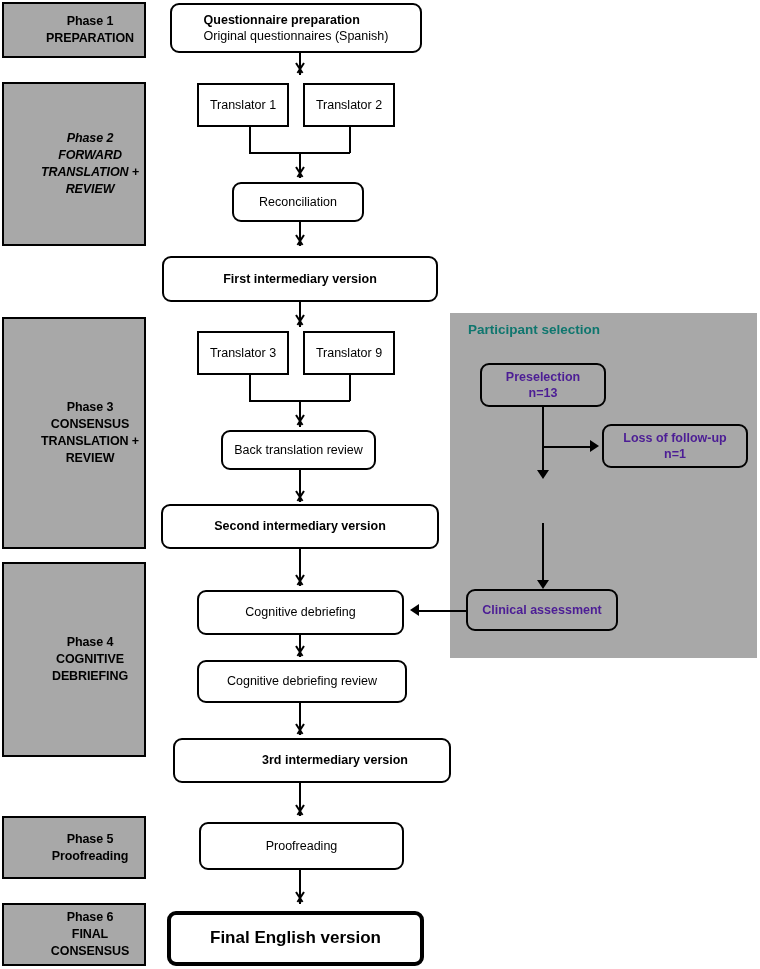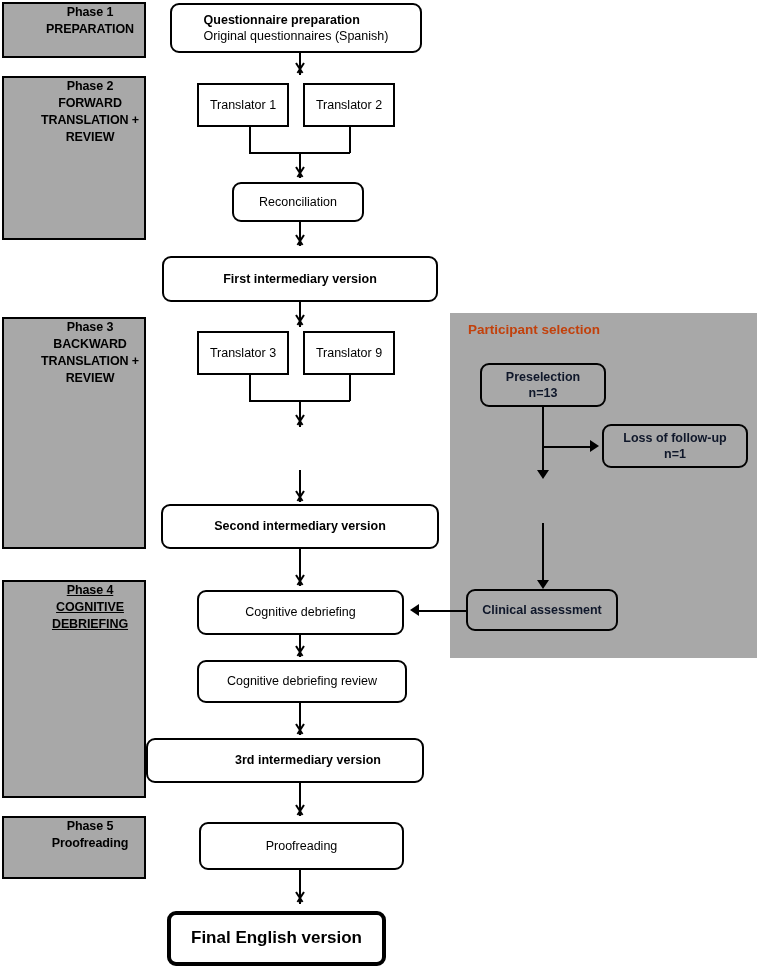--- a/index.html
+++ b/index.html
@@ -15,20 +15,21 @@
     font-family: "Liberation Sans", sans-serif;
     overflow: hidden;
   }
 
   
   .phase-block {
     position: absolute;
     background: #a8a8a8;
     border: 2px solid #000000;
     display: flex;
+    align-items: center;
     justify-content: center;
     text-align: center;
     box-sizing: border-box;
     padding-left: 32px;
   }
   .phase-text {
     font-size: 12.5px;
     font-weight: bold;
     color: #000000;
     line-height: 1.35;
@@ -62,37 +63,37 @@
   
   .panel {
     position: absolute;
     background: #a8a8a8;
     box-sizing: border-box;
   }
   .panel-title {
     position: absolute;
     font-size: 13.5px;
     font-weight: bold;
-    color: #c2410c;
+    color: #0f766e;
   }
   .panel-box {
     position: absolute;
     background: #a8a8a8;
     border: 2.5px solid #000000;
     border-radius: 9px;
     display: flex;
     align-items: center;
     justify-content: center;
     text-align: center;
     box-sizing: border-box;
   }
   .panel-box .lbl {
     font-size: 12.5px;
     font-weight: bold;
-    color: #0f172a;
+    color: #4c1d95;
     line-height: 1.3;
     padding: 0 4px;
   }
 
   
   .vline {
     position: absolute;
     width: 0;
     border-left: 2px solid #000000;
   }
@@ -147,53 +148,59 @@
 
 <div id="canvas">
 
   <div class="phase-block" style="left:2px; top:2px; width:144px; height:56px;">
     <div class="phase-text">
       <span>Phase 1</span><br>
       <span>PREPARATION</span>
     </div>
   </div>
 
-  <div class="phase-block" style="left:2px; top:76px; width:144px; height:164px;">
+  <div class="phase-block" style="left:2px; top:82px; width:144px; height:164px;font-style:italic;">
     <div class="phase-text">
       <span>Phase 2</span><br>
       <span>FORWARD</span><br>
       <span>TRANSLATION +</span><br>
       <span>REVIEW</span>
     </div>
   </div>
 
   <div class="phase-block" style="left:2px; top:317px; width:144px; height:232px;">
     <div class="phase-text">
       <span>Phase 3</span><br>
-      <span>BACKWARD</span><br>
+      <span>CONSENSUS</span><br>
       <span>TRANSLATION +</span><br>
       <span>REVIEW</span>
     </div>
   </div>
 
-  <div class="phase-block" style="left:2px; top:580px; width:144px; height:218px;text-decoration:underline;">
+  <div class="phase-block" style="left:2px; top:562px; width:144px; height:195px;">
     <div class="phase-text">
       <span>Phase 4</span><br>
       <span>COGNITIVE</span><br>
       <span>DEBRIEFING</span>
     </div>
   </div>
 
   <div class="phase-block" style="left:2px; top:816px; width:144px; height:63px;">
     <div class="phase-text">
       <span>Phase 5</span><br>
       <span>Proofreading</span>
     </div>
   </div>
 
+  <div class="phase-block" style="left:2px; top:903px; width:144px; height:63px;">
+    <div class="phase-text">
+      <span>Phase 6</span><br>
+      <span>FINAL CONSENSUS</span>
+    </div>
+  </div>
 
   <div class="panel" style="left:450px; top:313px; width:307px; height:345px;"></div>
 
   <div class="panel-title" style="left:468px; top:322px;">Participant selection</div>
 
   <div class="panel-box" style="left:480px; top:363px; width:126px; height:44px;">
     <div class="lbl">
       <span>Preselection</span><br>
       <span>n=13</span>
     </div>
@@ -266,20 +273,23 @@
   <div class="flow-box sharp" style="left:303px; top:331px; width:92px; height:44px;">
     <div class="lbl">Translator 9</div>
   </div>
 
   <div class="vline" style="left:249px; top:375px; height:26px;"></div>
   <div class="vline" style="left:349px; top:375px; height:26px;"></div>
   <div class="hline" style="left:249px; top:400px; width:101px;"></div>
   <div class="vline" style="left:299px; top:400px; height:27px;"></div>
   <div class="arrow-down" style="left:293px; top:415px;"></div>
 
+  <div class="flow-box" style="left:221px; top:430px; width:155px; height:40px;">
+    <div class="lbl">Back translation review</div>
+  </div>
 
   <div class="vline" style="left:299px; top:470px; height:32px;"></div>
   <div class="arrow-down" style="left:293px; top:491px;"></div>
 
   <div class="flow-box bold" style="left:161px; top:504px; width:278px; height:45px;">
     <div class="lbl">Second intermediary version</div>
   </div>
 
   <div class="vline" style="left:299px; top:549px; height:37px;"></div>
   <div class="arrow-down" style="left:293px; top:575px;"></div>
@@ -291,31 +301,31 @@
   <div class="vline" style="left:299px; top:635px; height:22px;"></div>
   <div class="arrow-down" style="left:293px; top:646px;"></div>
 
   <div class="flow-box" style="left:197px; top:660px; width:210px; height:43px;">
     <div class="lbl">Cognitive debriefing review</div>
   </div>
 
   <div class="vline" style="left:299px; top:703px; height:32px;"></div>
   <div class="arrow-down" style="left:293px; top:724px;"></div>
 
-  <div class="flow-box bold" style="left:146px; top:738px; width:278px; height:45px;padding-left:46px;">
+  <div class="flow-box bold" style="left:173px; top:738px; width:278px; height:45px;padding-left:46px;">
     <div class="lbl">3rd intermediary version</div>
   </div>
 
   <div class="vline" style="left:299px; top:783px; height:33px;"></div>
   <div class="arrow-down" style="left:293px; top:805px;"></div>
 
   <div class="flow-box" style="left:199px; top:822px; width:205px; height:48px;">
     <div class="lbl">Proofreading</div>
   </div>
 
   <div class="vline" style="left:299px; top:870px; height:34px;"></div>
   <div class="arrow-down" style="left:293px; top:892px;"></div>
 
-  <div class="flow-box thick" style="left:167px; top:911px; width:219px; height:55px;">
+  <div class="flow-box thick" style="left:167px; top:911px; width:257px; height:55px;">
     <div class="lbl">Final English version</div>
   </div>
 
 </div>
 
 </body></html>

